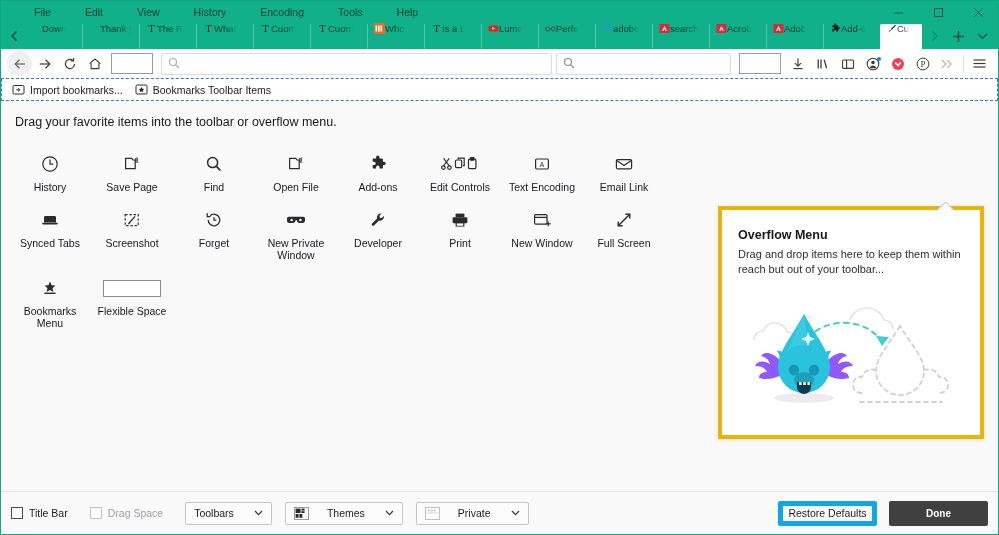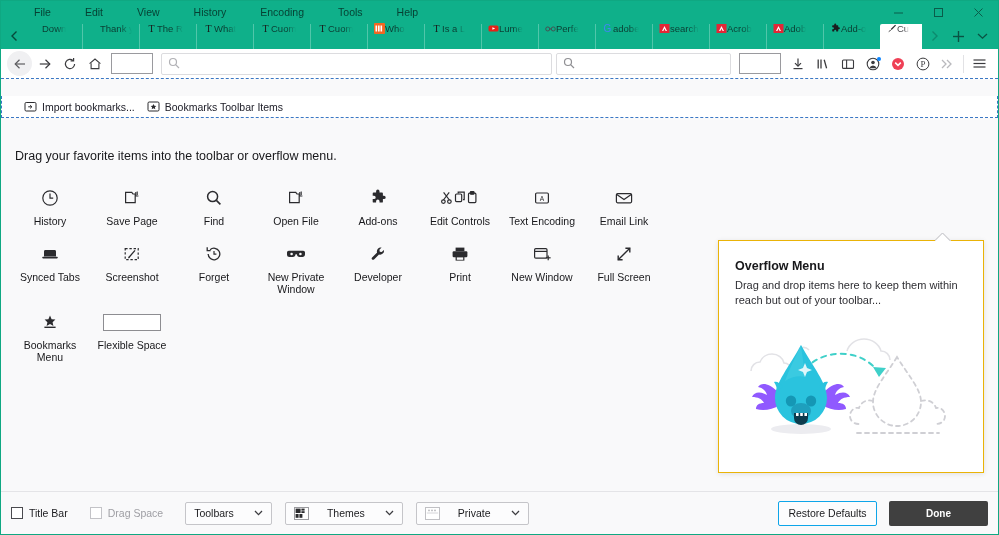--- a/index.html
+++ b/index.html
@@ -164,24 +164,24 @@
     margin-right: 4px;
   }
   .searchbar .mg { color: #8f8f93; margin-right: 5px; }
   .sep-v { width:1px; height:18px; background:#e2e2e5; margin:0 3px; flex:0 0 auto;}
 
   
   .bmbar {
     height: 22px;
     background: #ffffff;
     display: flex; align-items: center;
-    padding: 0 16px;
+    padding: 0 4px;
     border: 1px dashed #3a77c4;
     border-top: none;
-    margin: 17px 0px;
+    margin: 0 0px;
   }
   .bm-item {
     display: flex; align-items: center; gap: 5px;
     padding: 2px 6px;
     font-size: 10.5px; color: #20202a;
     white-space: nowrap;
   }
   .bm-item svg { display:block; }
 
   
@@ -227,21 +227,21 @@
     border: 1px solid #8d8d91;
     background: #fff;
   }
 
   
   .overflow-panel {
     position: absolute;
     left: 717px; top: 105px;
     width: 266px; height: 233px;
     background: #ffffff;
-    border: 1px solid #eab308;
+    border: 4px solid #eab308;
     box-shadow: 0 1px 5px rgba(0,0,0,0.10);
   }
   .ov-arrow {
     position: absolute;
     left: 216px; top: -8px;
     width: 16px; height: 8px;
     overflow: hidden;
   }
   .ov-arrow:before {
     content: "";
@@ -304,21 +304,21 @@
     font-size: 10.5px; color: #1b1b1e;
     margin-right: 13px;
     border-radius: 2px;
   }
   .mini-btn .caret { font-size: 8px; color: #3c3c40; margin-left: 2px; }
   .mini-btn svg { display:block; }
   .spacer { flex: 1 1 auto; }
   .btn-secondary {
     height: 25px;
     min-width: 99px;
-    border: 1px solid #0ea5e9;
+    border: 5px solid #0ea5e9;
     background: #fcfcfd;
     display: flex; align-items: center; justify-content: center;
     font-size: 10.5px; color: #1b1b1e;
     margin-right: 12px;
     border-radius: 2px;
   }
   .btn-primary {
     height: 25px;
     min-width: 99px;
     background: #404040;

